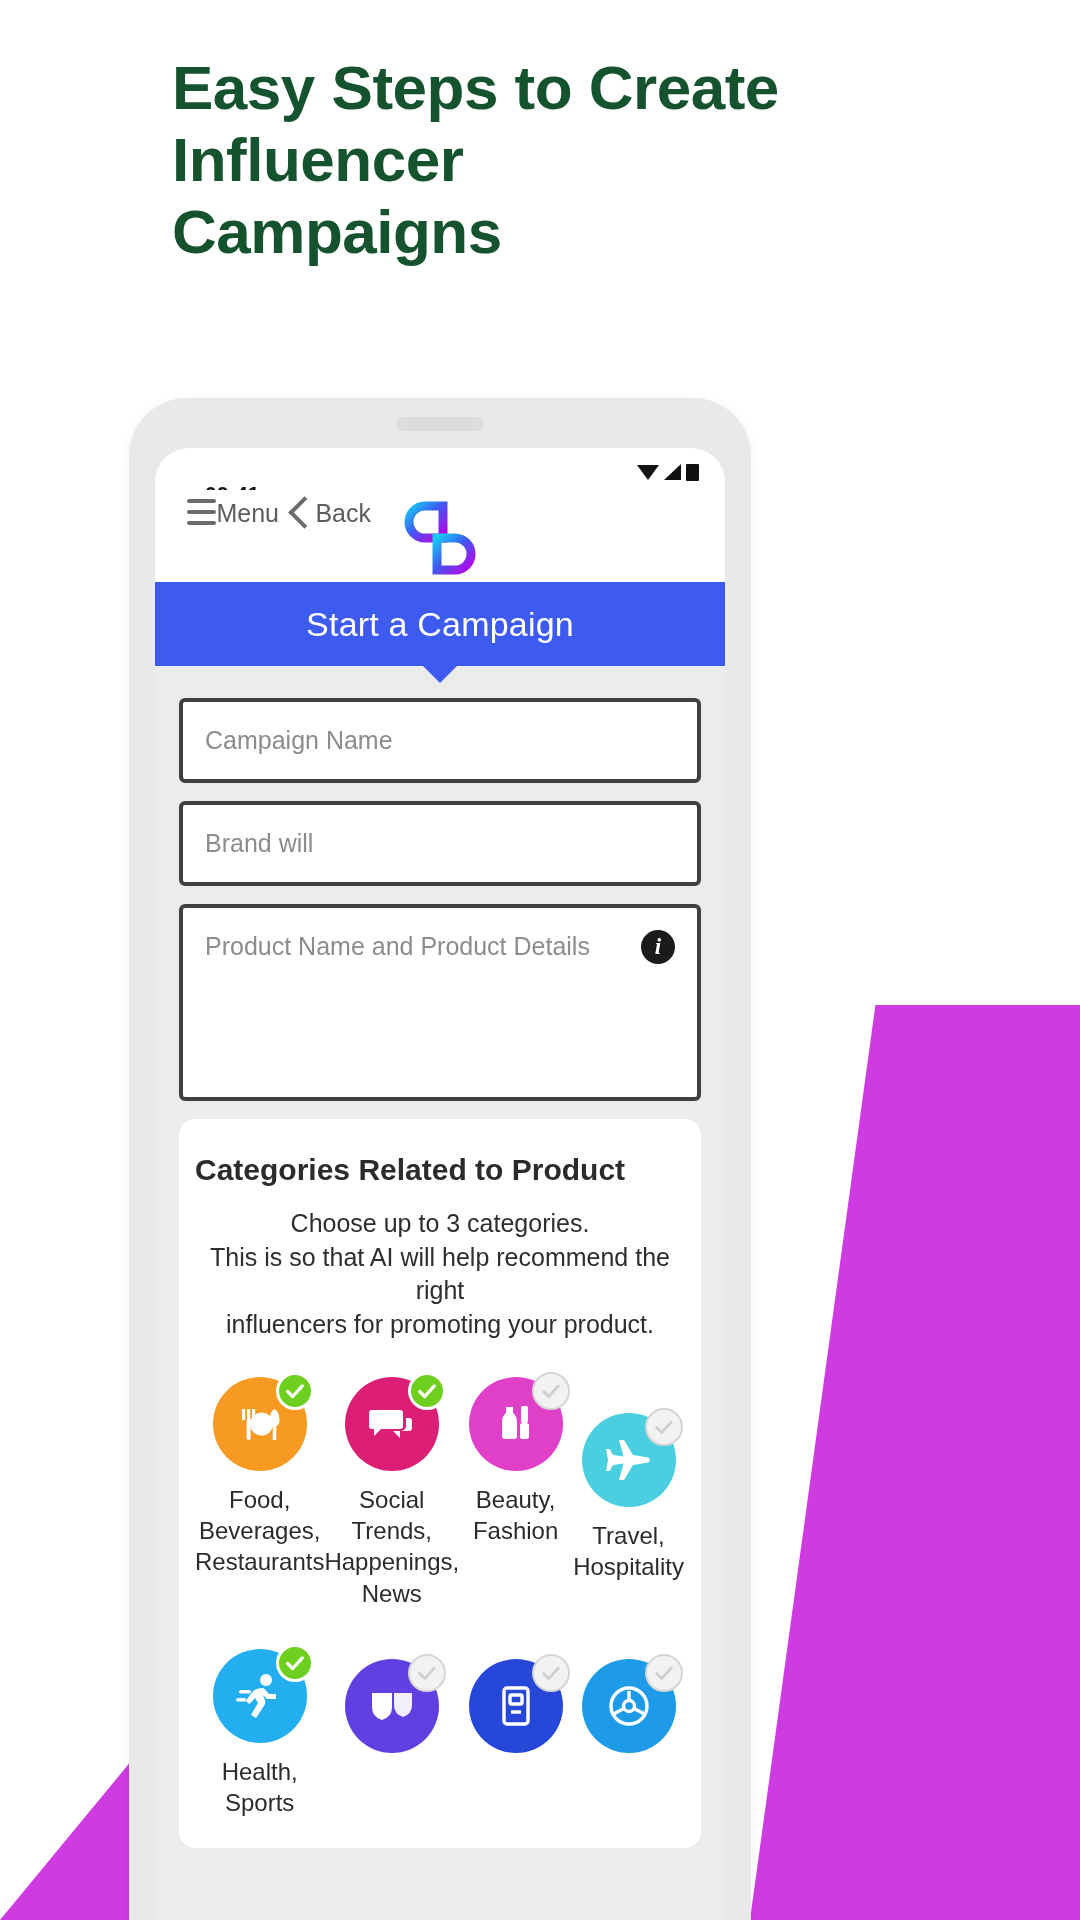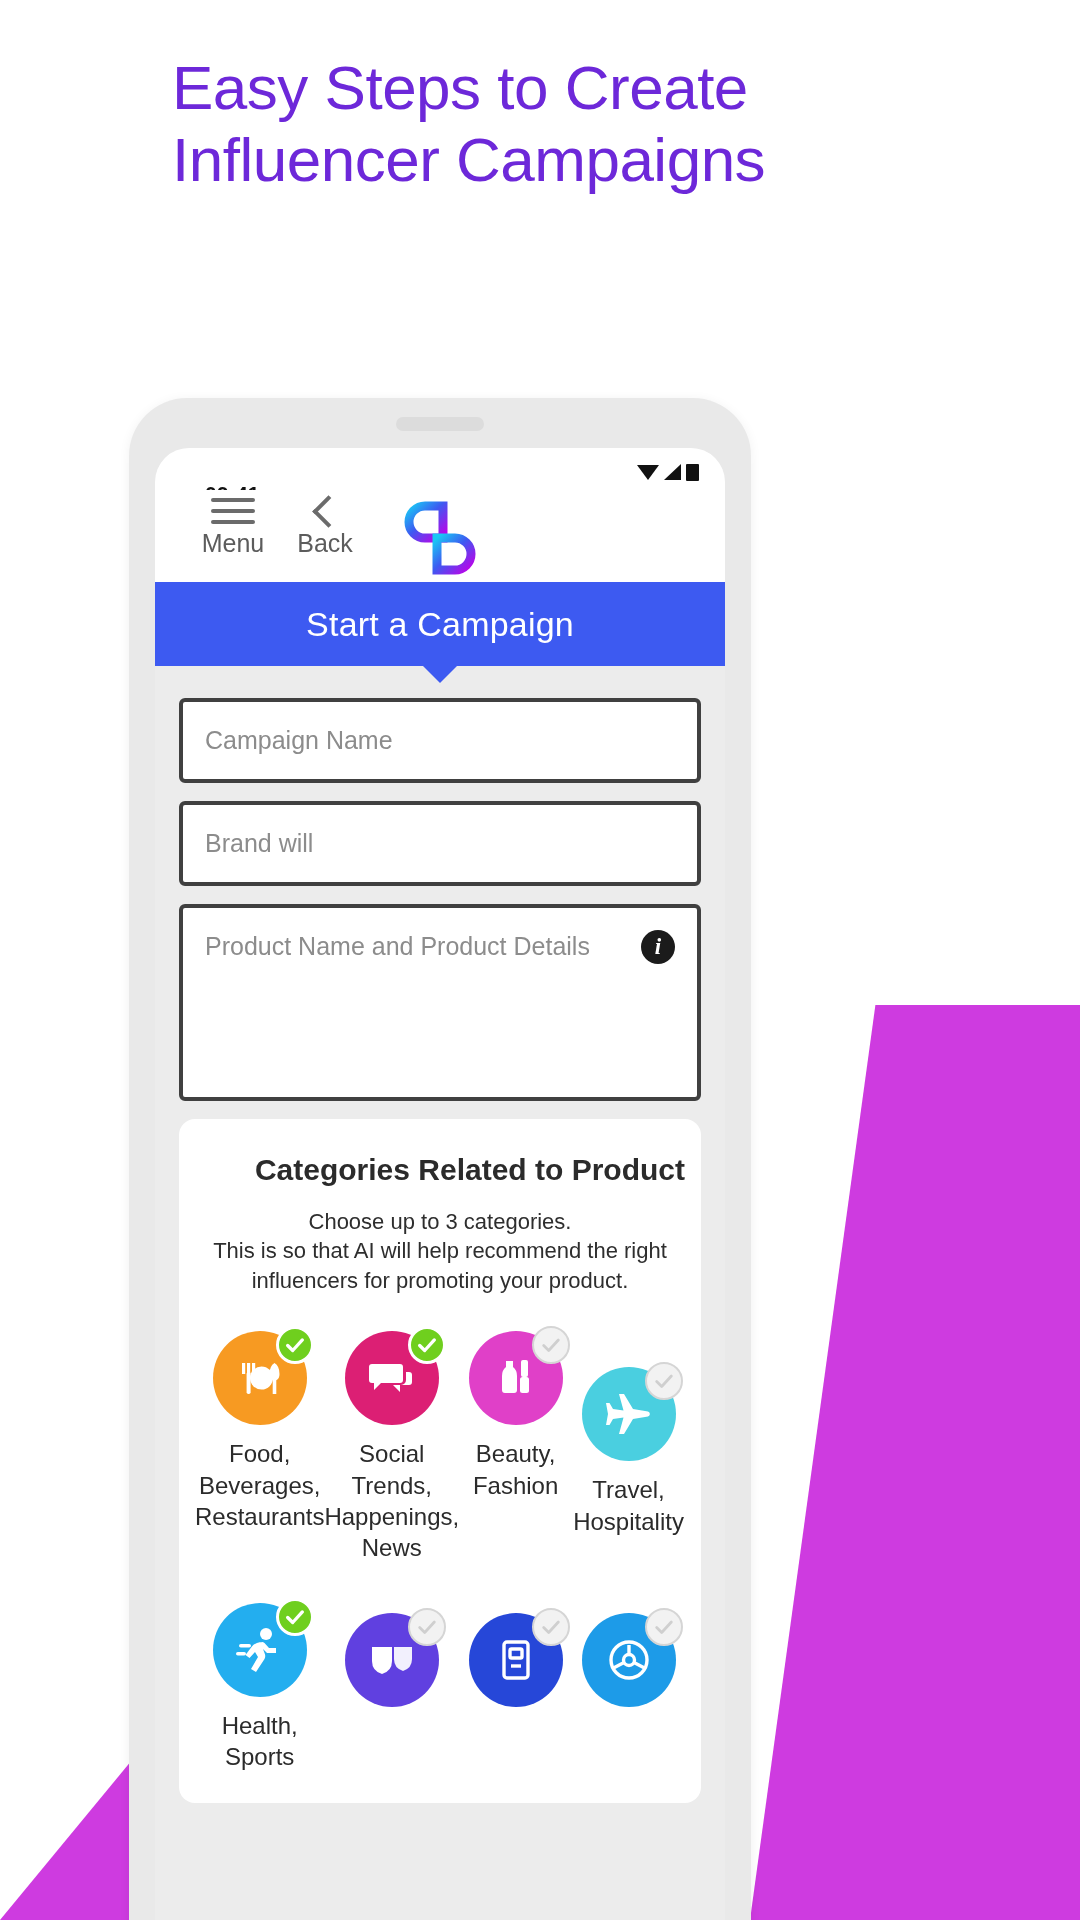--- a/index.html
+++ b/index.html
@@ -21,22 +21,22 @@
   .deco-left {
     left: 0; bottom: 0; width: 165px; height: 200px;
     background: #CE3BE0;
     clip-path: polygon(100% 0%, 100% 100%, 0% 100%);
   }
 
   
   .headline {
     position: absolute; left: 172px; top: 52px; width: 620px;
     z-index: 3;
-    font-size: 62px; font-weight: 400; line-height: 1.16;
-    letter-spacing: -0.5px; color: #6d28d9;
+    font-size: 62px; font-weight: 700; line-height: 1.16;
+    letter-spacing: -0.5px; color: #14532d;
   }
 
   
   .phone {
     position: absolute; left: 129px; top: 398px;
     width: 622px; height: 1560px;
     background: #e9e9e9;
     border-radius: 58px 58px 0 0;
     z-index: 2;
     box-shadow: 0 2px 12px rgba(0,0,0,0.06);
@@ -72,21 +72,21 @@
   }
   .ic-batt { width: 13px; height: 17px; background: #111; border-radius: 1px; }
 
   
   .appbar {
     background: #fff; height: 92px;
     display: flex; align-items: flex-start; padding: 6px 0 0 0;
     position: relative;
   }
   .navbtn {
-    display: flex; flex-direction: column; align-items: center;
+    display: flex; flex-direction: row; align-items: center;
     cursor: pointer; width: 92px;
   }
   .navbtn:first-child { margin-left: 32px; }
   .navbtn .lbl { font-size: 25px; color: #5c5c5c; margin-top: 3px; }
   .hamburger { width: 44px; height: 30px; display: flex; flex-direction: column; justify-content: space-between; padding: 2px 0; }
   .hamburger span { display: block; height: 4px; background: #6b6b6b; border-radius: 2px; }
   .chevron { width: 44px; height: 30px; position: relative; }
   .chevron::before {
     content: ""; position: absolute; left: 14px; top: 4px;
     width: 19px; height: 19px;
@@ -130,25 +130,25 @@
     display: flex; align-items: center; justify-content: center;
     cursor: pointer;
   }
 
   
   .cat-card {
     background: #fff; border-radius: 16px;
     margin: 10px 24px 0 24px; padding: 34px 16px 30px 16px;
   }
   .cat-title {
-    text-align: right; font-size: 30px; font-weight: 700;
+    text-align: left; font-size: 30px; font-weight: 700;
     color: #2b2b2b; margin-bottom: 20px;
   }
   .cat-sub {
-    text-align: center; font-size: 22px; color: #2e2e2e;
+    text-align: center; font-size: 25px; color: #2e2e2e;
     line-height: 1.34; padding: 0 8px;
   }
   .cat-grid {
     display: grid; grid-template-columns: repeat(4, 1fr);
     row-gap: 4px; margin-top: 36px;
   }
   .cat-item {
     display: flex; flex-direction: column; align-items: center;
     cursor: pointer;
   }

